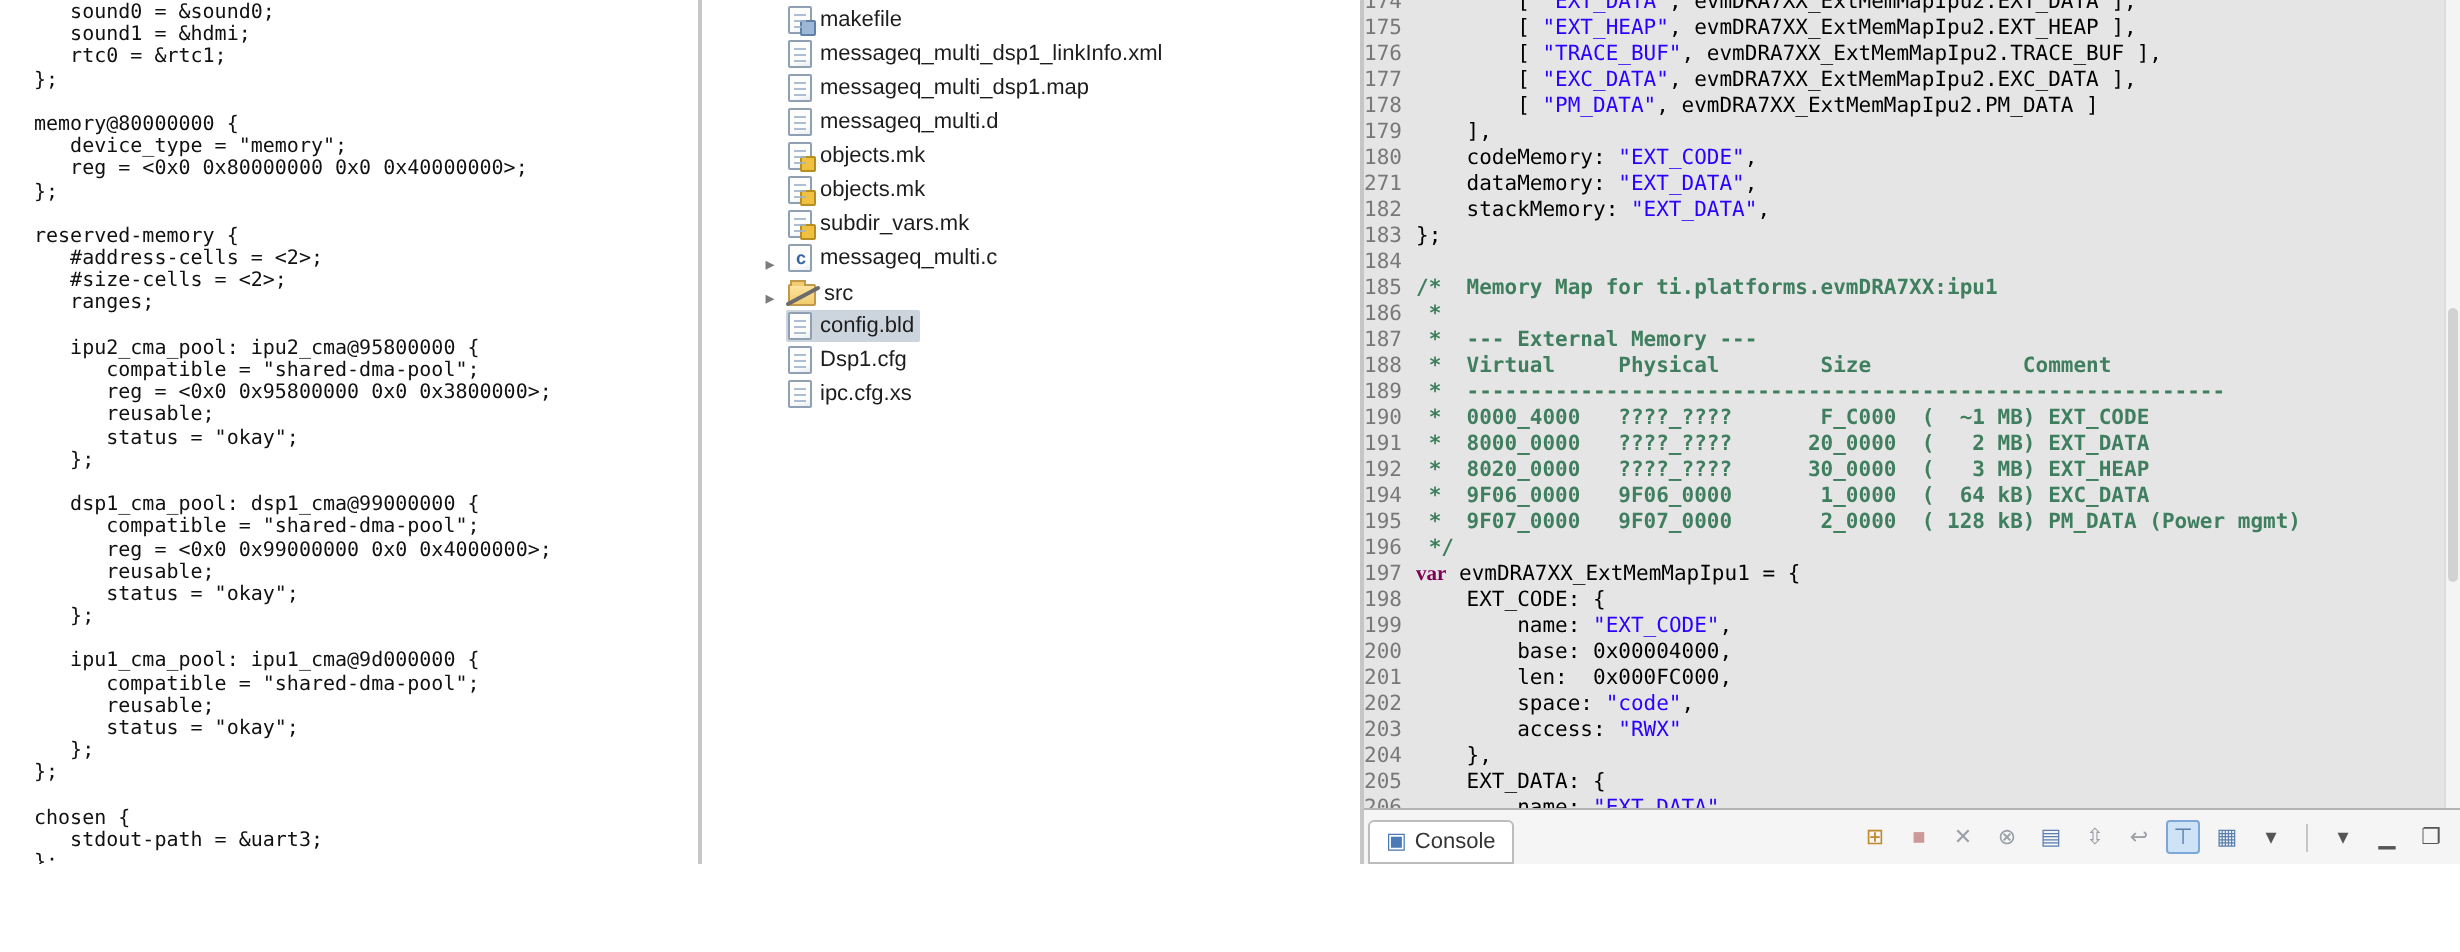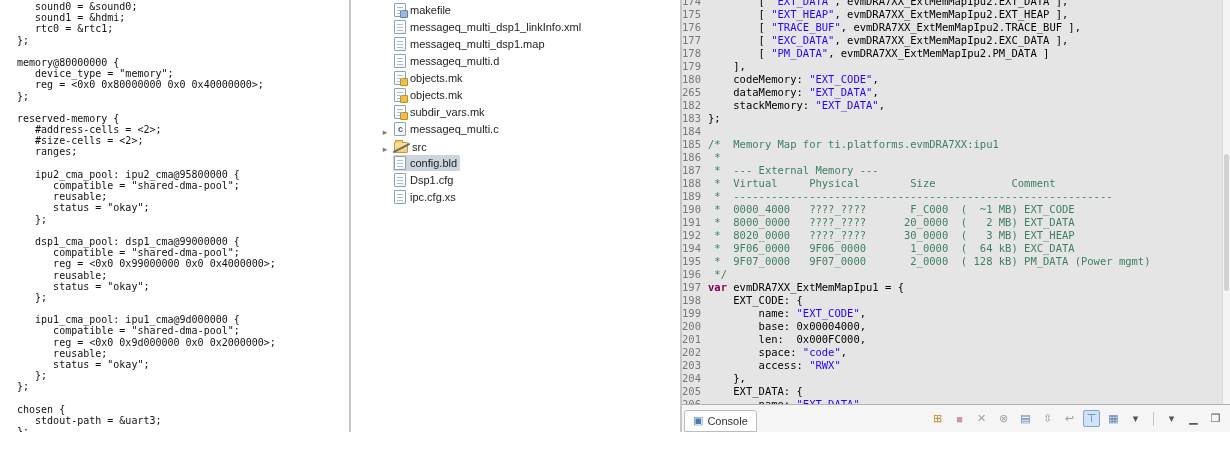--- a/index.html
+++ b/index.html
@@ -50,22 +50,22 @@
   
   .editor-panel { flex:1; min-width:0; display:flex; flex-direction:column; background:#e5e5e5; }
   .editor-main { flex:1; display:flex; overflow:hidden; }
   .code-scroll { flex:1; overflow:hidden; margin-top:-5px;
                  font-family:"DejaVu Sans Mono", monospace; font-size:10.5px; }
   .rline { display:flex; height:13px; line-height:13px; }
   .rnum { width:26px; flex:none; text-align:right; padding-right:8px; color:var(--c-ln); }
   .rcode { white-space:pre; color:#000; }
   .tk-p { color:#000; }
   .tk-s { color:var(--c-string); }
-  .tk-c { color:var(--c-comment); }
-  .tk-k { color:var(--c-keyword); font-weight:bold; }
+  .tk-c { color:var(--c-comment);font-weight:bold; }
+  .tk-k { color:var(--c-keyword); font-weight:bold;font-family:Liberation Serif, serif; }
   .caret { display:inline-block; width:1.5px; height:12px; background:#000;
            vertical-align:text-top; margin-left:1px; }
   .vsb { width:8px; flex:none; background:#f4f4f4; border-left:1px solid #dcdcdc; position:relative; }
   .vsb-thumb { position:absolute; left:1px; right:1px; top:38%; height:34%;
            background:#d2d2d2; border-radius:3px; }
 
   
   .console-strip { height:28px; flex:none; display:flex; align-items:center;
                    padding:0 6px 0 2px; background:#f5f5f5; border-top:1px solid #b3b3b3; }
   .console-tab { display:flex; align-items:center; gap:4px; height:22px; padding:0 8px;
@@ -95,34 +95,34 @@
         <div>   reg = &lt;0x0 0x80000000 0x0 0x40000000&gt;;</div>
         <div>};</div>
         <div>&nbsp;</div>
         <div>reserved-memory {</div>
         <div>   #address-cells = &lt;2&gt;;</div>
         <div>   #size-cells = &lt;2&gt;;</div>
         <div>   ranges;</div>
         <div>&nbsp;</div>
         <div>   ipu2_cma_pool: ipu2_cma@95800000 {</div>
         <div>      compatible = "shared-dma-pool";</div>
+        <div>      reg = &lt;0x0 0x95800000 0x0 0x3800000&gt;;</div>
         <div>      reusable;</div>
         <div>      status = "okay";</div>
         <div>   };</div>
         <div>&nbsp;</div>
         <div>   dsp1_cma_pool: dsp1_cma@99000000 {</div>
         <div>      compatible = "shared-dma-pool";</div>
         <div>      reg = &lt;0x0 0x99000000 0x0 0x4000000&gt;;</div>
         <div>      reusable;</div>
         <div>      status = "okay";</div>
         <div>   };</div>
         <div>&nbsp;</div>
         <div>   ipu1_cma_pool: ipu1_cma@9d000000 {</div>
         <div>      compatible = "shared-dma-pool";</div>
-        <div>      reg = &lt;0x0 0x9d000000 0x0 0x2000000&gt;;</div>
         <div>      reusable;</div>
         <div>      status = "okay";</div>
         <div>   };</div>
         <div>};</div>
         <div>&nbsp;</div>
         <div>chosen {</div>
         <div>   stdout-path = &amp;uart3;</div>
         <div>};</div>
         <div>&nbsp;</div>
         <div>leds {</div>
@@ -243,21 +243,21 @@
           </div>
           <div class="rline">
             <span class="rnum">179</span>
             <span class="rcode"><span class="tk-p">    ],</span></span>
           </div>
           <div class="rline">
             <span class="rnum">180</span>
             <span class="rcode"><span class="tk-p">    codeMemory: </span><span class="tk-s">"EXT_CODE"</span><span class="tk-p">,</span></span>
           </div>
           <div class="rline">
-            <span class="rnum">265</span>
+            <span class="rnum">271</span>
             <span class="rcode"><span class="tk-p">    dataMemory: </span><span class="tk-s">"EXT_DATA"</span><span class="tk-p">,</span></span>
           </div>
           <div class="rline">
             <span class="rnum">182</span>
             <span class="rcode"><span class="tk-p">    stackMemory: </span><span class="tk-s">"EXT_DATA"</span><span class="tk-p">,</span></span>
           </div>
           <div class="rline">
             <span class="rnum">183</span>
             <span class="rcode"><span class="tk-p">};</span></span>
           </div>

